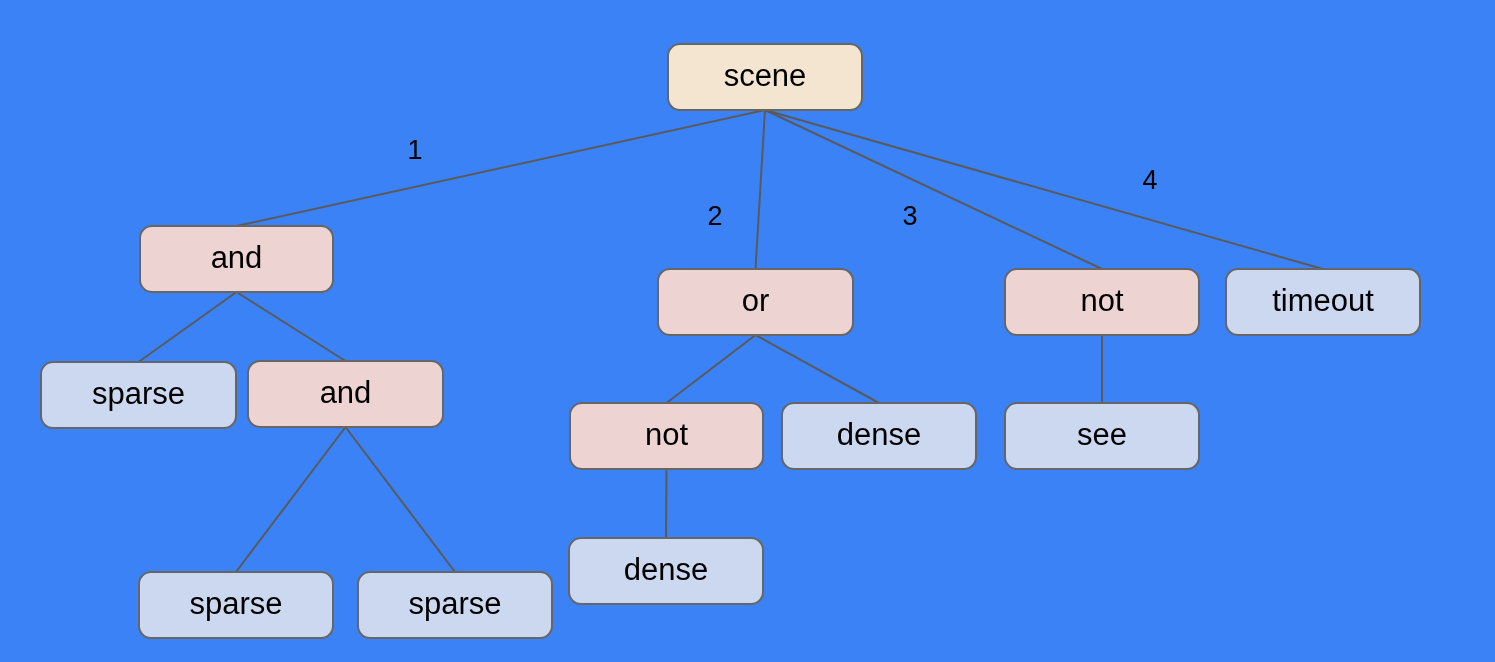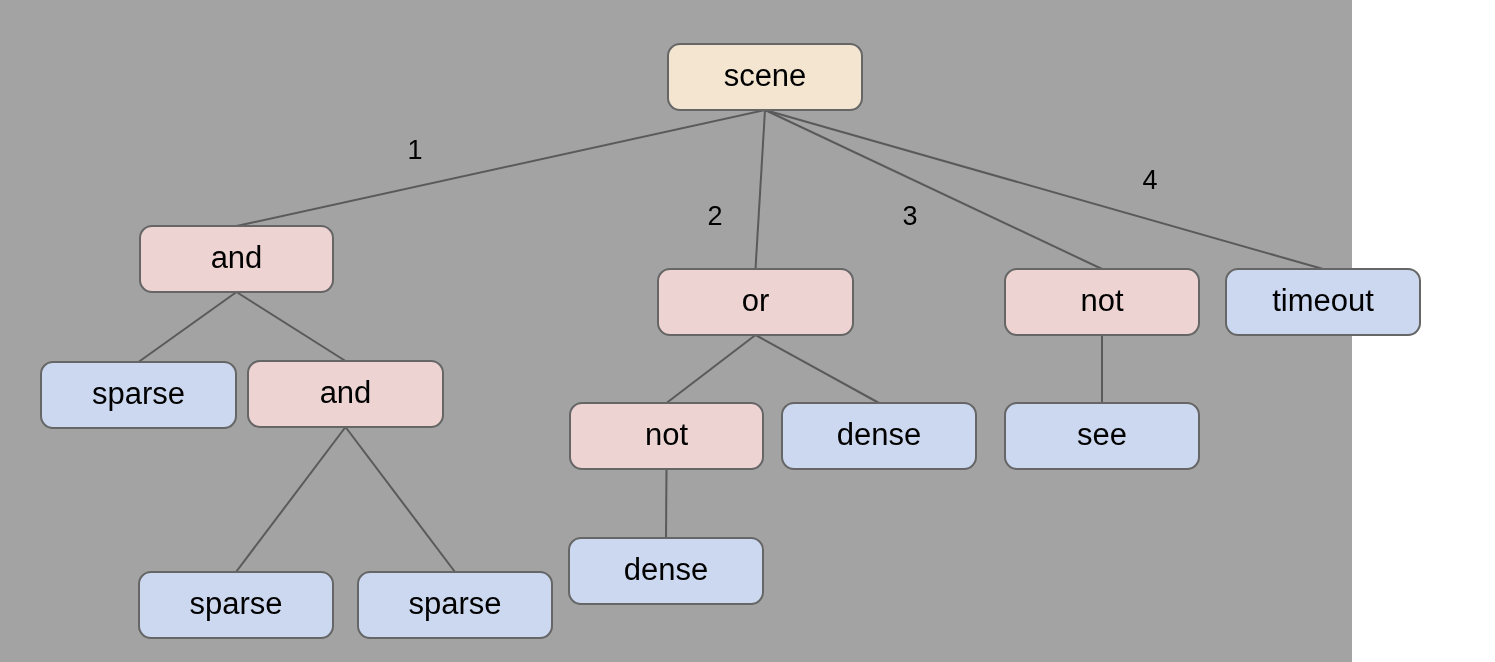--- a/index.html
+++ b/index.html
@@ -8,23 +8,23 @@
     background: #ffffff;
   }
   body {
     width: 1495px;
     height: 662px;
     font-family: "Liberation Sans", sans-serif;
     overflow: hidden;
   }
   #diagram-root {
     position: relative;
-    width: 1352px;
+    width: 1495px;
     height: 662px;
-    background: #a3a3a3;
+    background: #3b82f6;
   }
   svg.tree-canvas {
     position: absolute;
     left: 0;
     top: 0;
     width: 1495px;
     height: 662px;
     display: block;
   }
   .node-rect {

